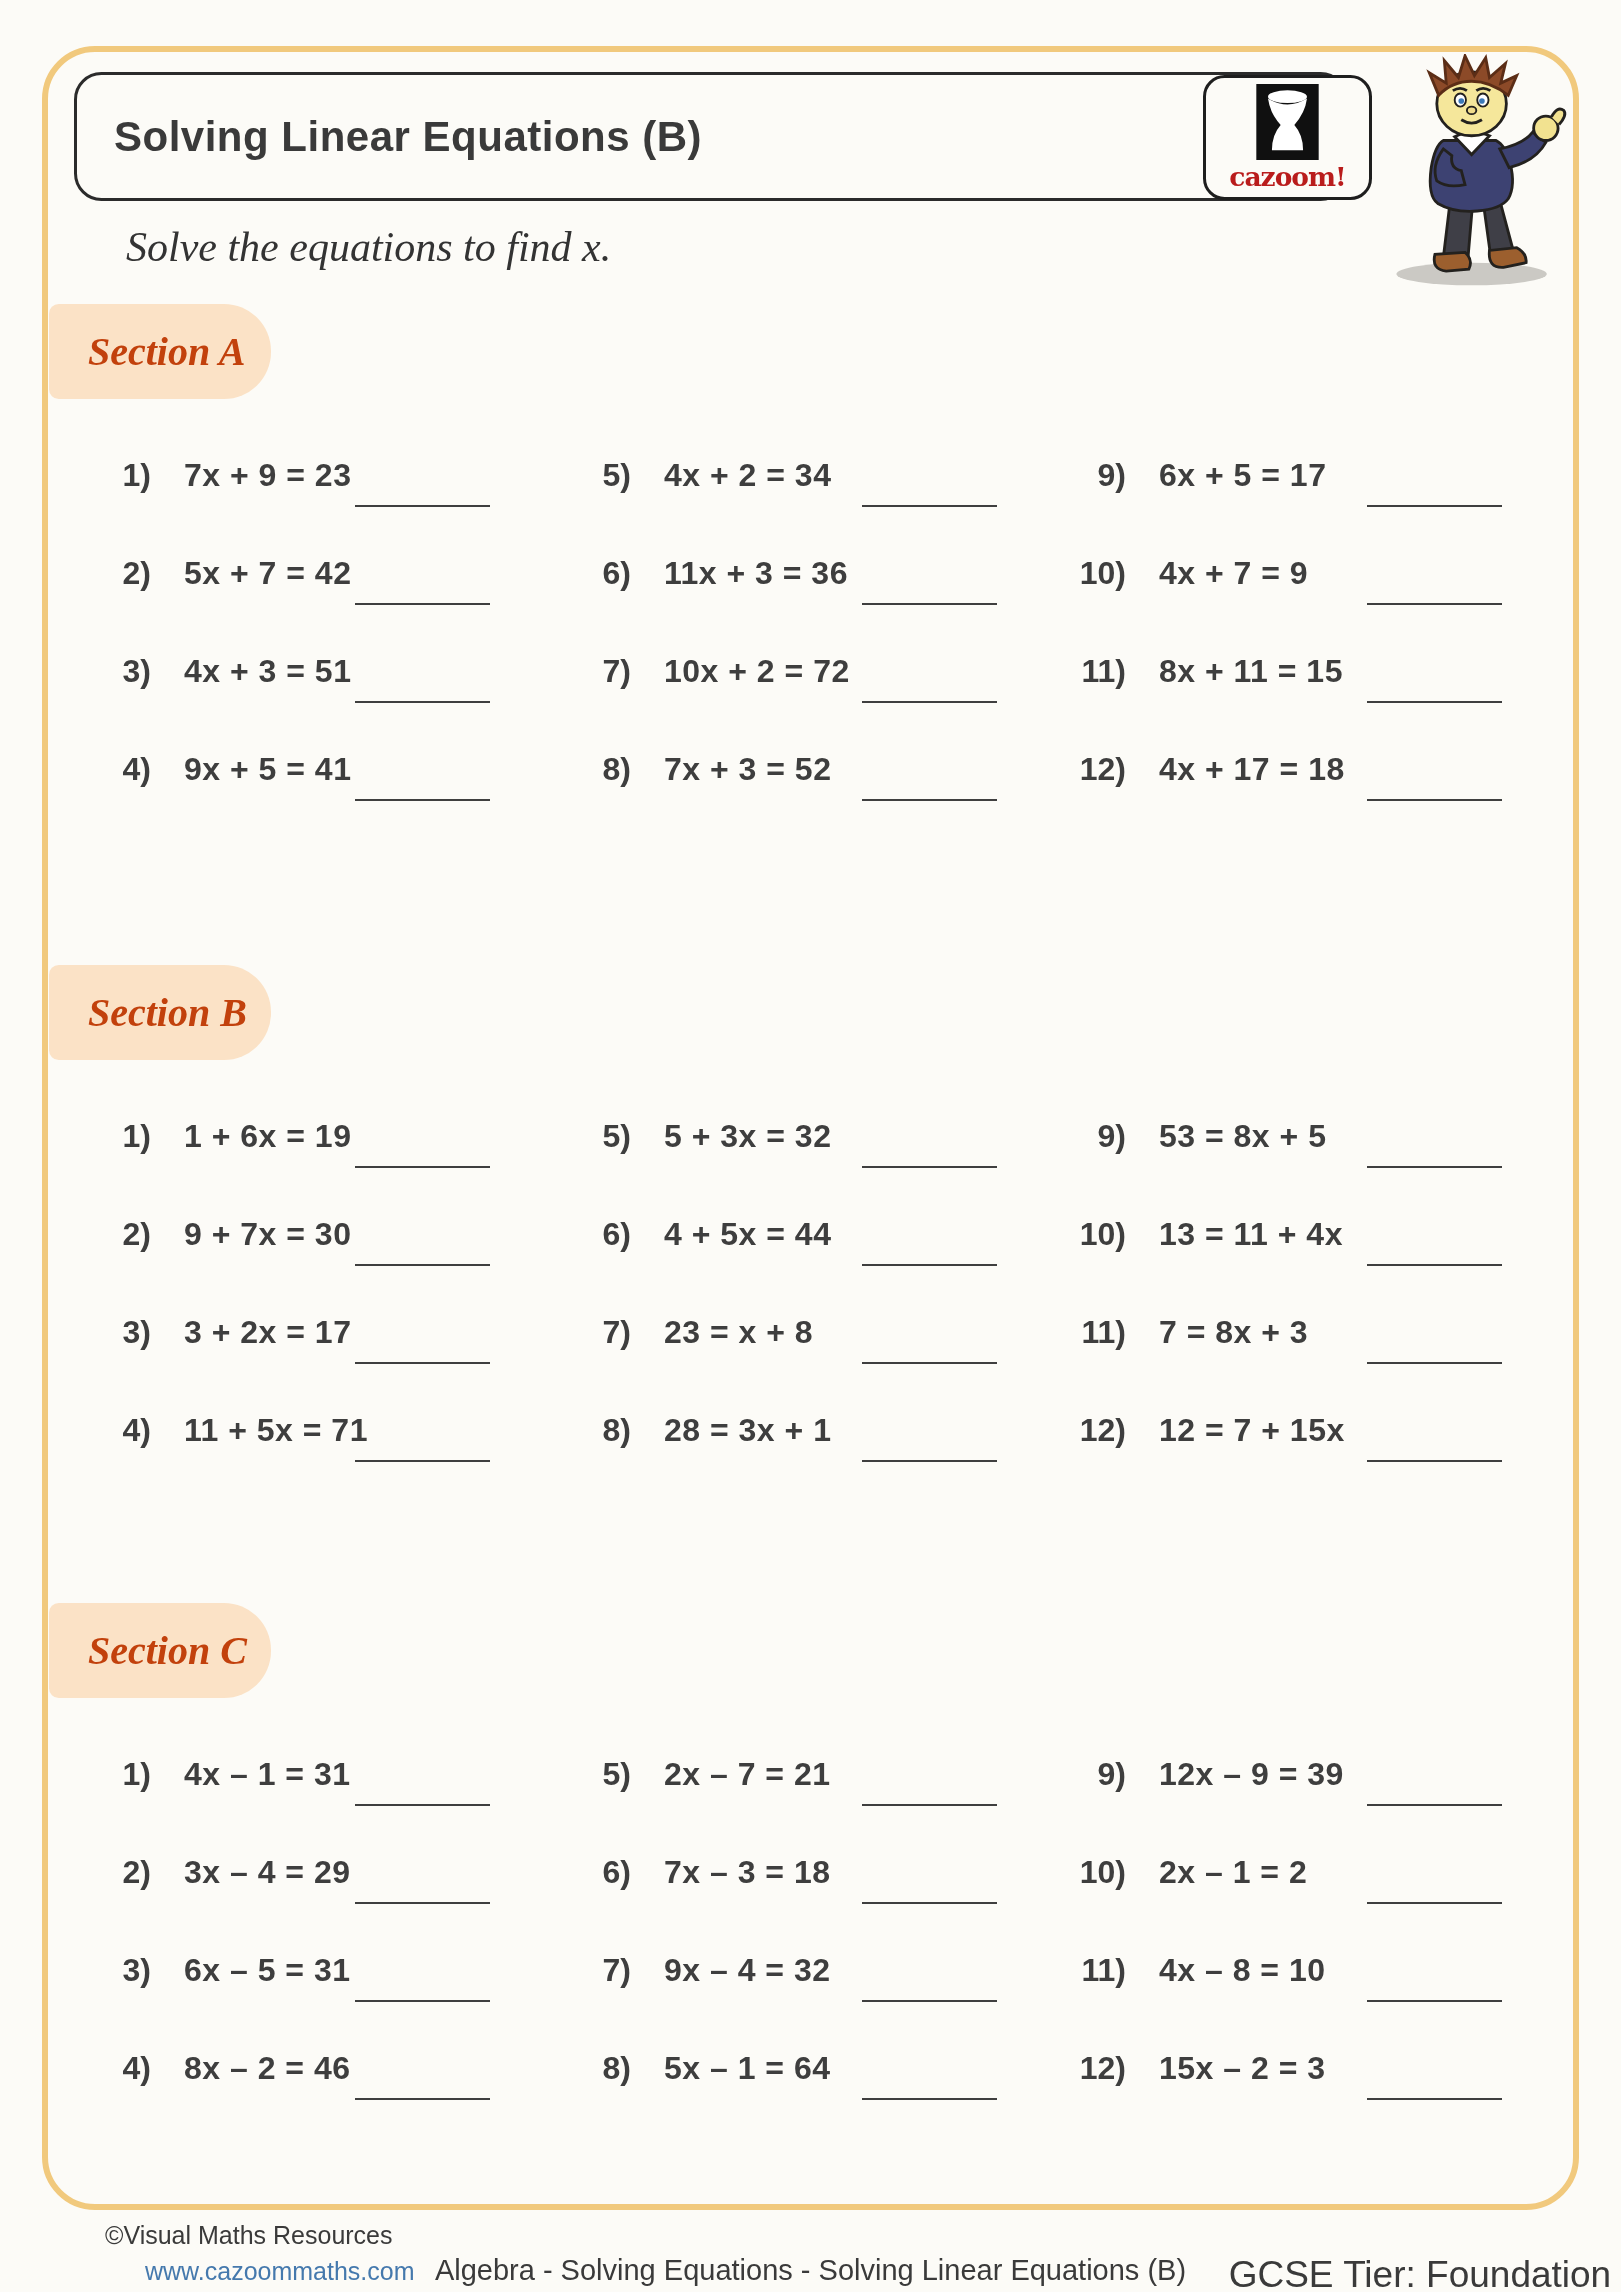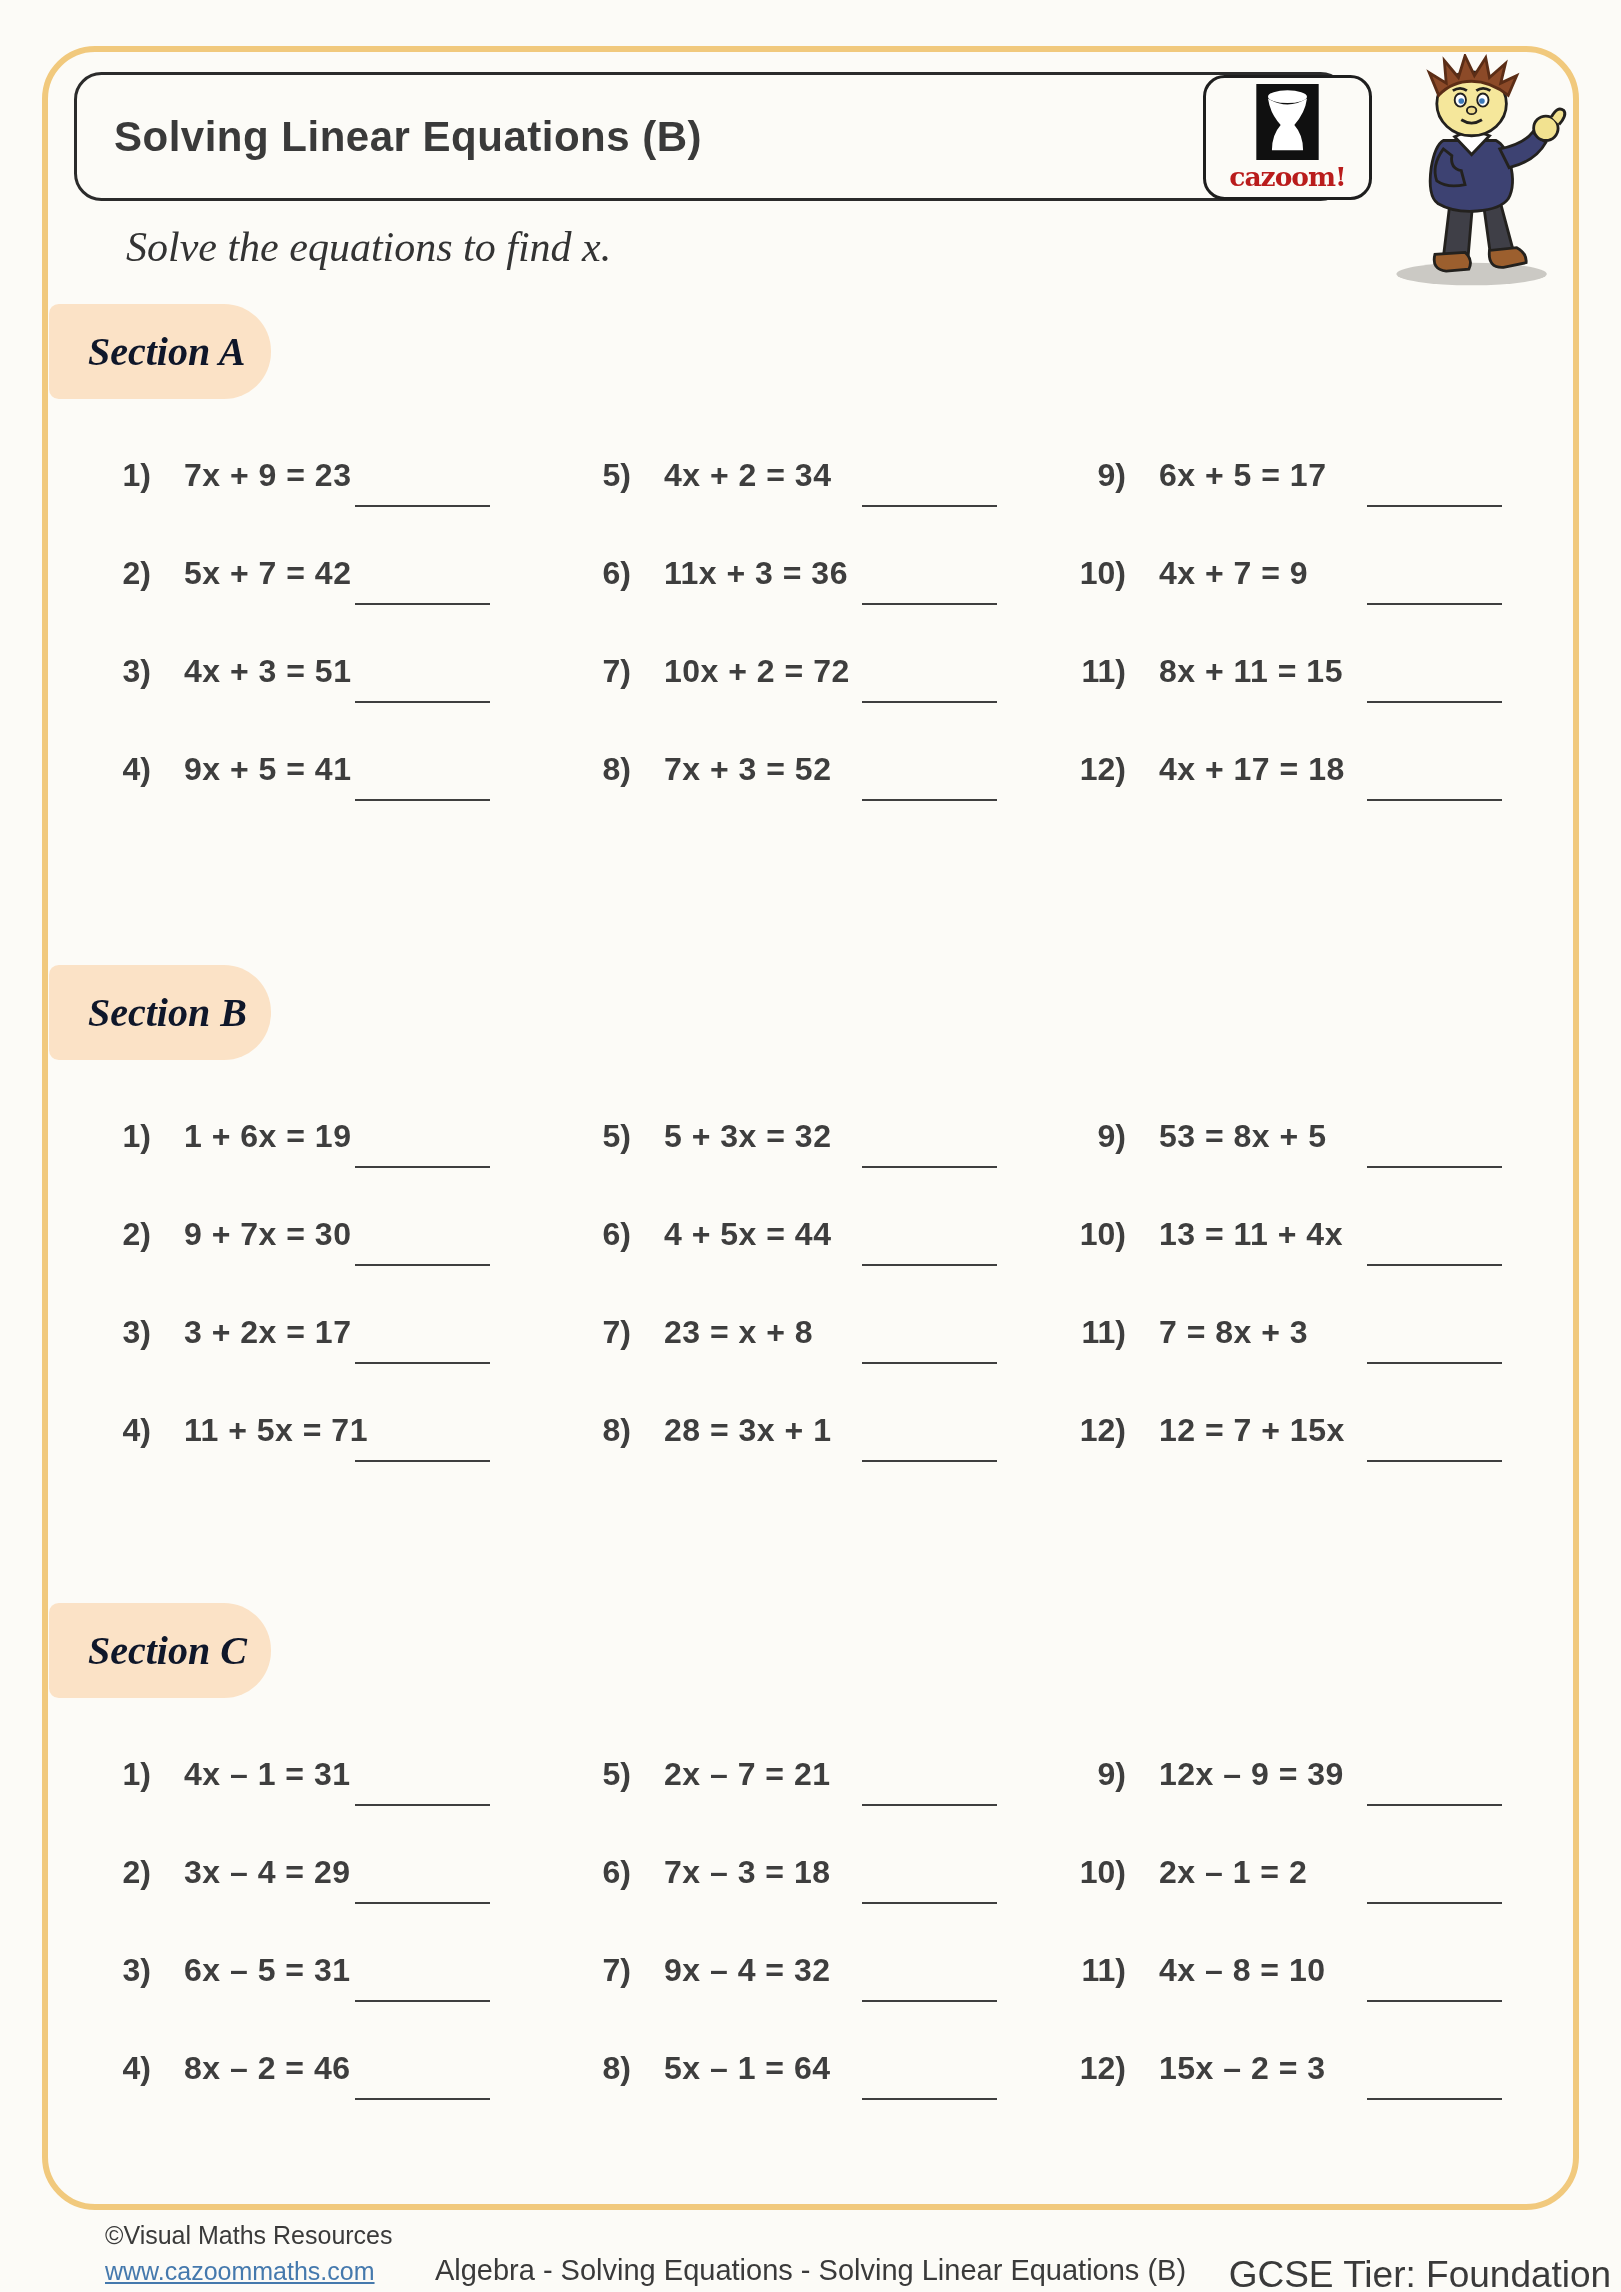--- a/index.html
+++ b/index.html
@@ -48,38 +48,38 @@
   
   .worksheet-section{position:absolute;left:49px;right:92px;}
   .sec-0{top:304px}.sec-1{top:965px}.sec-2{top:1603px}
   .sec-label{
     width:222px;height:95px;background:#FBE2C6;
     border-radius:9.8px 47px 47px 9.8px;
     display:flex;align-items:center;padding-left:39px;box-sizing:border-box;
   }
   .sec-label span{
     font-family:"Liberation Serif","DejaVu Serif",serif;
-    font-style:italic;font-weight:700;font-size:40px;color:#0f172a;
+    font-style:italic;font-weight:700;font-size:40px;color:#c2410c;
   }
   .prob-grid{
     margin-left:39px;margin-top:32px;
     display:grid;grid-auto-flow:column;
     grid-template-rows:repeat(4,98px);
     grid-template-columns:480px 495px 466px;
   }
   .prob{position:relative;display:flex;align-items:flex-start;padding-top:25.5px;box-sizing:border-box;}
   .pnum{min-width:63px;text-align:right;margin-right:33px;font-size:32px;font-weight:700;color:#3E3E3E;}
   .peq{font-size:32px;font-weight:700;color:#3E3E3E;letter-spacing:0.5px;white-space:pre;}
   .ans{position:absolute;top:74px;width:135px;border-top:2.9px solid #3F3F3F;height:0;}
   .prob.col0 .ans{left:267px}
   .prob.col1 .ans{left:294px}
   .prob.col2 .ans{left:304px}
   
   .footer-left{position:absolute;left:105px;top:2217px;line-height:36px;font-size:25px;color:#3A3A3A;}
-  .footer-link{color:#4579AD;text-decoration:underline;cursor:pointer;}
+  .footer-link{color:#4579AD;cursor:pointer;margin-left:40px;}
   .footer-center{position:absolute;left:0;right:0;top:2254px;text-align:center;font-size:29px;color:#3A3A3A;}
   .footer-right{position:absolute;right:9.8px;top:2254px;font-size:37px;color:#3A3A3A;}
 </style>
 </head>
 <body>
 
 <div class="frame"></div>
 
 <div class="title-box">
   <h1>Solving Linear Equations (B)</h1>

